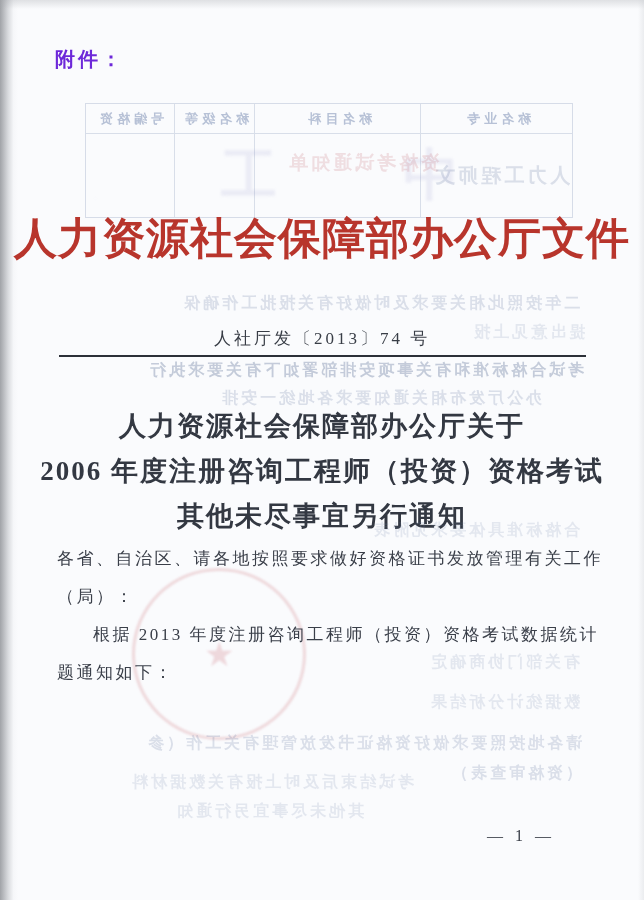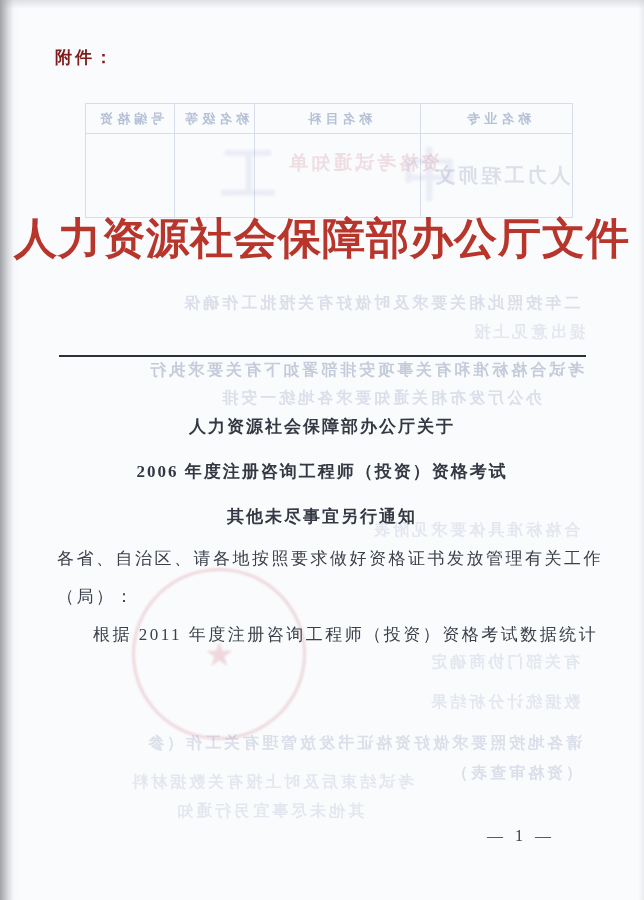--- a/index.html
+++ b/index.html
@@ -10,22 +10,22 @@
   }
   .page{position:absolute;inset:0;}
   
   .edge-left{position:absolute;left:0;top:0;bottom:0;width:18px;
     background:linear-gradient(to right,rgba(138,141,146,.80),rgba(176,179,184,.45) 45%,rgba(220,222,226,.15) 75%,rgba(255,255,255,0));}
   .edge-top{position:absolute;left:0;top:0;right:0;height:9px;
     background:linear-gradient(to bottom,rgba(160,163,168,.30),rgba(255,255,255,0));}
   .edge-right{position:absolute;right:0;top:0;bottom:0;width:6px;
     background:linear-gradient(to left,rgba(190,193,198,.25),rgba(255,255,255,0));}
 
-  .attachment{position:absolute;left:55px;top:46px;font-size:17px;font-weight:bold;
-    color:#7f1d1d;letter-spacing:3px;}
+  .attachment{position:absolute;left:55px;top:46px;font-size:20px;font-weight:bold;
+    color:#6d28d9;letter-spacing:3px;}
 
   
   .ghost-table{position:absolute;left:85px;top:103px;width:486px;height:113px;
     display:grid;grid-template-columns:89px 80px 166px 151px;grid-template-rows:30px 83px;
     border:1px solid rgba(140,155,190,.32);filter:blur(.4px);}
   .ghost-table .cell{border-right:1px solid rgba(140,155,190,.30);
     border-bottom:1px solid rgba(140,155,190,.30);
     display:flex;align-items:center;justify-content:center;overflow:hidden;}
   .ghost-table .cell:nth-child(4n){border-right:none;}
   .ghost-table .cell.last{border-bottom:none;}
@@ -43,21 +43,21 @@
   .masthead{position:absolute;left:0;right:0;top:210px;margin:0;text-align:center;
     font-size:43px;font-weight:bold;color:#b8352c;letter-spacing:1px;
     font-family:"Liberation Serif","DejaVu Serif",serif;}
 
   .doc-number{position:absolute;left:0;right:0;top:327px;text-align:center;
     font-size:17px;color:#383d46;letter-spacing:3px;}
 
   .rule{position:absolute;left:59px;top:355px;width:527px;height:2px;background:#2c3038;}
 
   .notice-title{position:absolute;left:40px;right:40px;top:404px;text-align:center;
-    font-size:17px;font-weight:bold;color:#333842;line-height:45px;letter-spacing:2px;}
+    font-size:27px;font-weight:bold;color:#333842;line-height:45px;letter-spacing:2px;}
 
   .doc-body{position:absolute;left:57px;top:540px;width:537px;
     font-size:17px;color:#3a3f49;letter-spacing:2.5px;}
   .doc-body .line{height:38px;line-height:38px;white-space:nowrap;}
   .doc-body .indent{padding-left:36px;}
 
   .seal-ghost{position:absolute;left:132px;top:568px;width:168px;height:166px;
     border:3px solid rgba(216,142,150,.32);border-radius:50%;filter:blur(1.3px);
     display:flex;align-items:center;justify-content:center;}
   .seal-star{color:rgba(212,135,145,.30);font-size:34px;transform:scaleX(-1);}
@@ -97,20 +97,21 @@
 
   <div class="ghost big" style="left:95px;top:138px;width:360px;">中　工　人</div>
   <div class="ghost rose" style="left:280px;top:150px;width:160px;font-size:19px;">资格考试通知单</div>
   <div class="ghost" style="left:435px;top:162px;width:135px;font-size:20px;">人力工程师文</div>
 
   <h1 class="masthead">人力资源社会保障部办公厅文件</h1>
 
   <div class="ghost" style="left:70px;top:293px;width:510px;">二年按照此相关要求及时做好有关报批工作确保</div>
   <div class="ghost faint" style="left:420px;top:322px;width:165px;">提出意见上报</div>
 
+  <div class="doc-number">人社厅发〔2013〕74 号</div>
 
   <div class="rule"></div>
 
   <div class="ghost dense" style="left:62px;top:360px;width:522px;">考试合格标准和有关事项安排部署如下有关要求执行</div>
   <div class="ghost" style="left:62px;top:388px;width:480px;">办公厅发布相关通知要求各地统一安排</div>
 
   <div class="notice-title">
     <div>人力资源社会保障部办公厅关于</div>
     <div>2006 年度注册咨询工程师（投资）资格考试</div>
     <div>其他未尽事宜另行通知</div>
@@ -118,21 +119,22 @@
 
   <div class="ghost faint" style="left:250px;top:520px;width:330px;">合格标准具体要求见附表</div>
 
   <div class="seal-ghost">
     <span class="seal-star">★</span>
   </div>
 
   <div class="doc-body">
     <div class="line">各省、自治区、请各地按照要求做好资格证书发放管理有关工作</div>
     <div class="line">（局）：</div>
-    <div class="line indent">根据 2011 年度注册咨询工程师（投资）资格考试数据统计</div>
+    <div class="line indent">根据 2013 年度注册咨询工程师（投资）资格考试数据统计</div>
+    <div class="line">题通知如下：</div>
   </div>
 
   <div class="ghost faint" style="left:330px;top:652px;width:250px;">有关部门协商确定</div>
   <div class="ghost faint" style="left:300px;top:692px;width:280px;">数据统计分析结果</div>
   <div class="ghost" style="left:64px;top:733px;width:518px;">请各地按照要求做好资格证书发放管理有关工作（参</div>
   <div class="ghost faint" style="left:64px;top:772px;width:350px;">考试结束后及时上报有关数据材料</div>
   <div class="ghost" style="left:432px;top:763px;width:150px;">（资格审查表）</div>
   <div class="ghost faint" style="left:64px;top:801px;width:300px;">其他未尽事宜另行通知</div>
 
   <div class="page-number">— 1 —</div>

